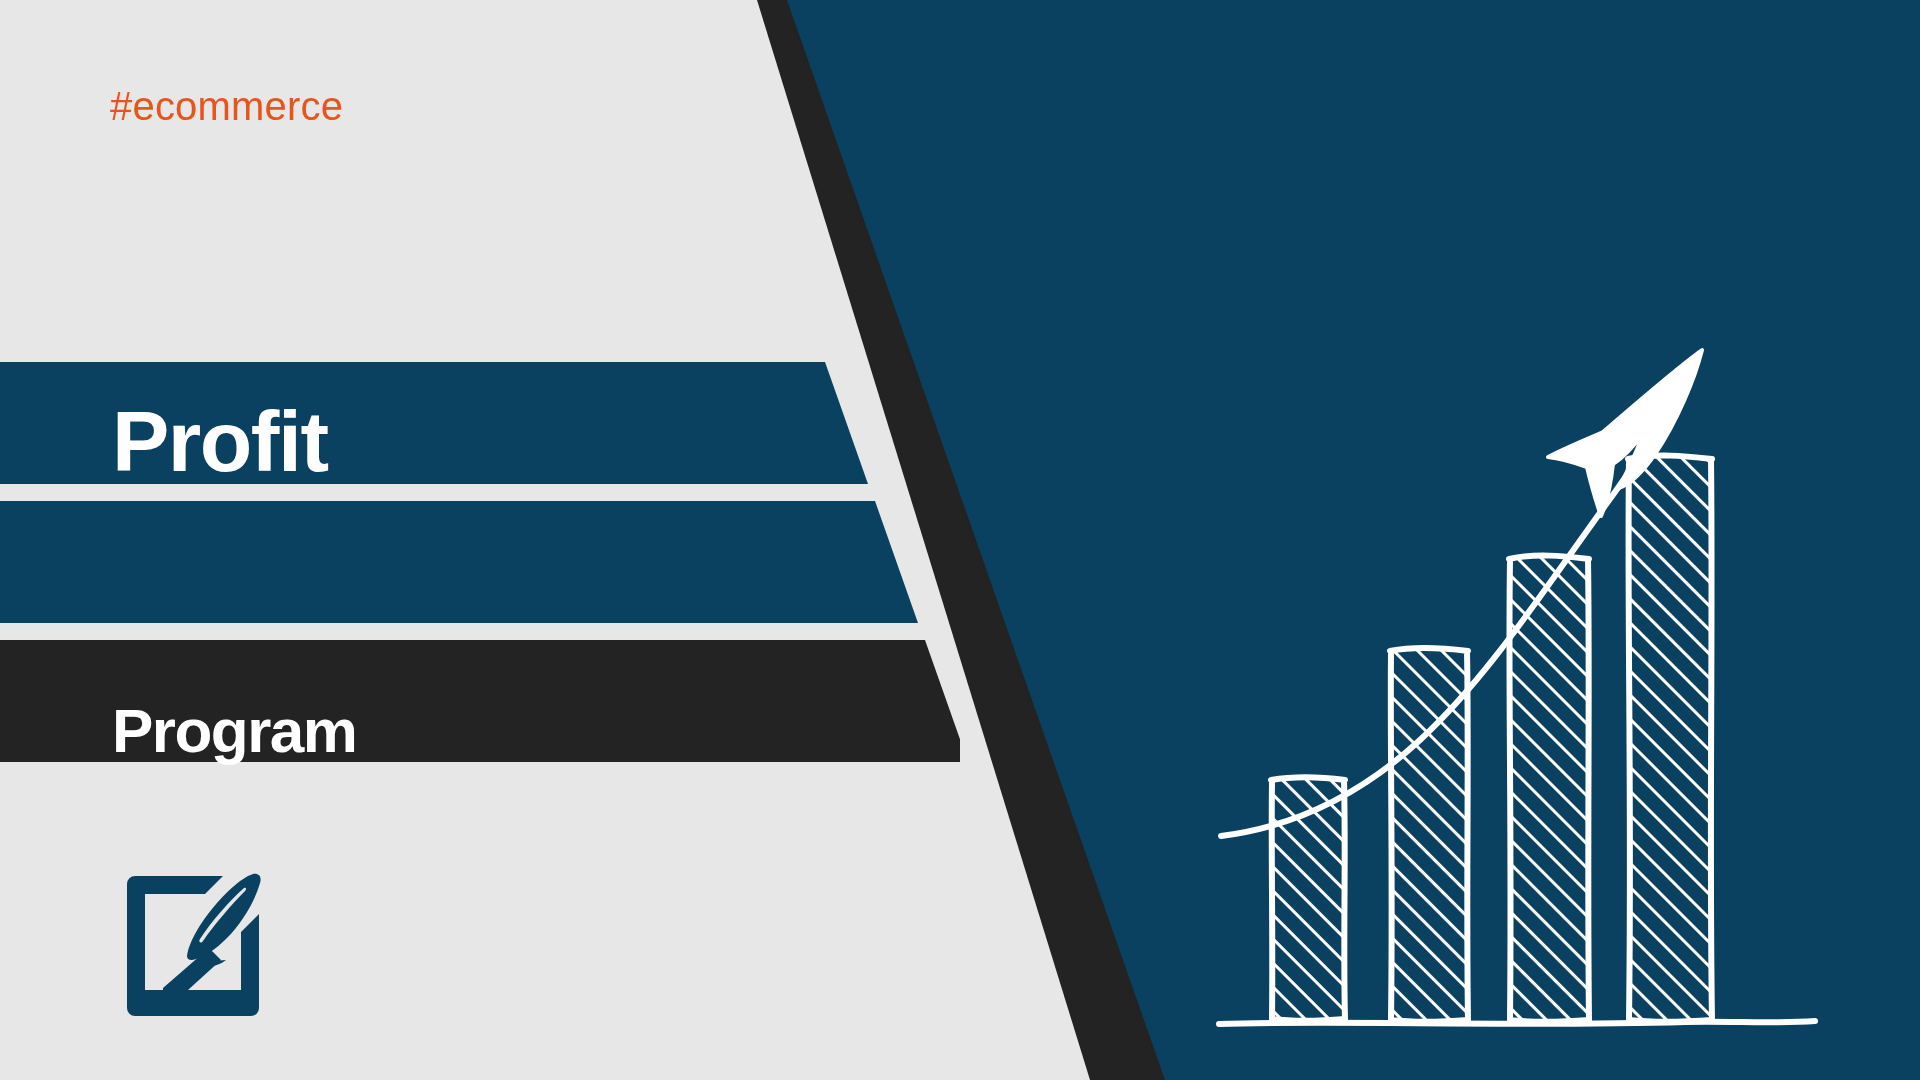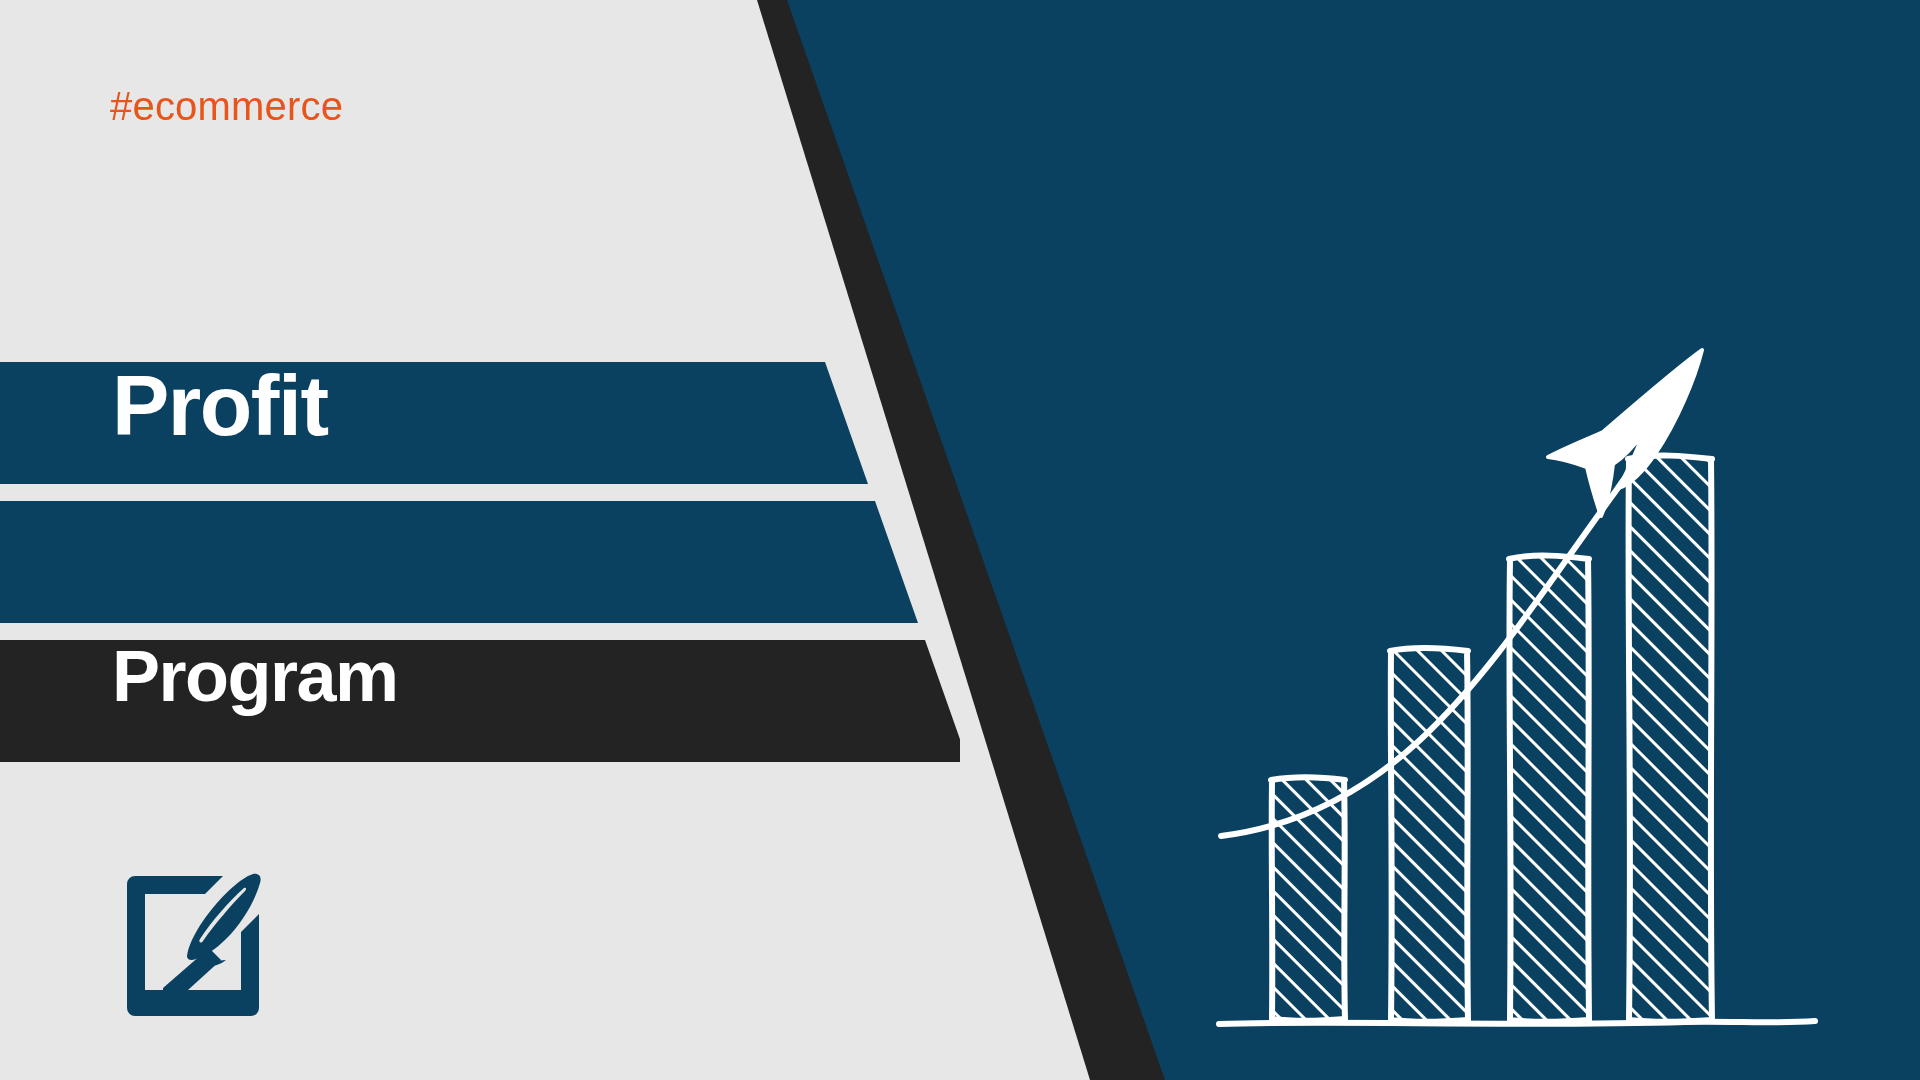--- a/index.html
+++ b/index.html
@@ -48,21 +48,21 @@
     left: 0;
     top: 362px;
     width: 960px;
   }
 
   .title-bar {
     position: relative;
     height: 122px;
     margin-bottom: 17px;
     display: flex;
-    align-items: flex-start;
+    align-items: flex-end;
   }
 
   .title-bar .shape {
     position: absolute;
     inset: 0;
     z-index: 0;
   }
 
   .title-bar .label {
     position: relative;
@@ -74,21 +74,21 @@
     line-height: 1;
     letter-spacing: -1.5px;
     padding-left: 112px;
     white-space: nowrap;
   }
 
   .bar-1 .shape { background: #0a4161; clip-path: polygon(0 0, 825px 0, 868px 122px, 0 122px); }
   .bar-2 .shape { background: #0a4161; clip-path: polygon(0 0, 875px 0, 918px 122px, 0 122px); }
   .bar-3 .shape { background: #232323; clip-path: polygon(0 0, 925px 0, 968px 122px, 0 122px); }
 
-  .bar-3 .label { font-size: 72px; }
+  .bar-3 .label { font-size: 62px; }
 
   
   .logo {
     position: absolute;
     left: 113px;
     top: 862px;
     width: 160px;
     height: 160px;
   }
 

